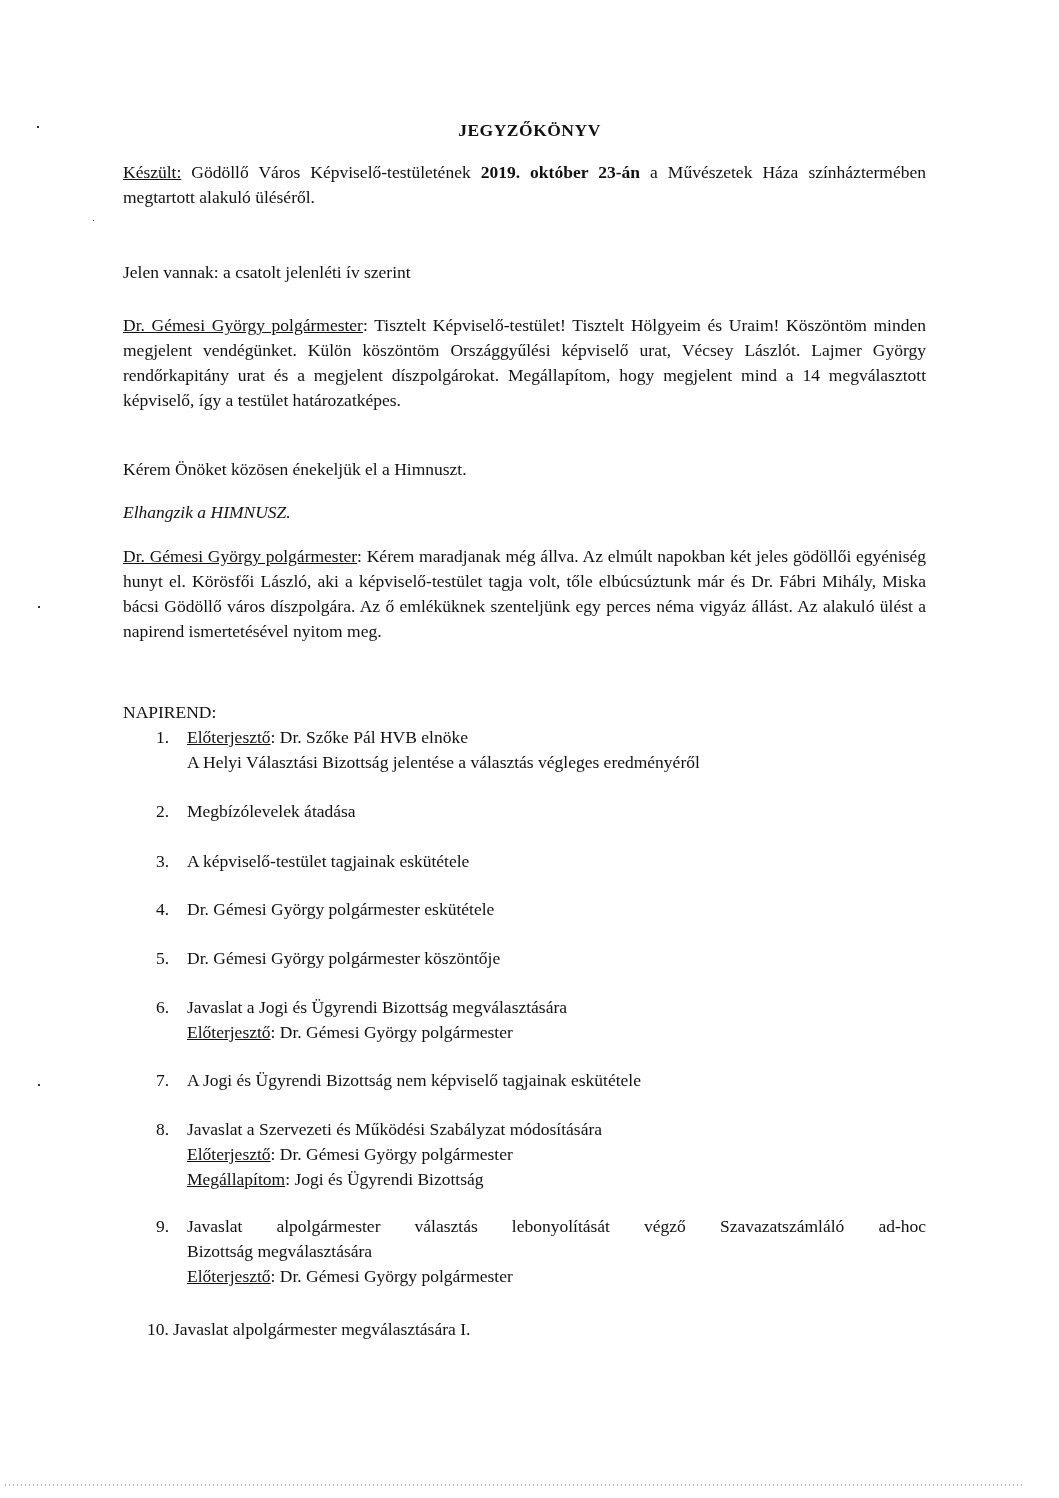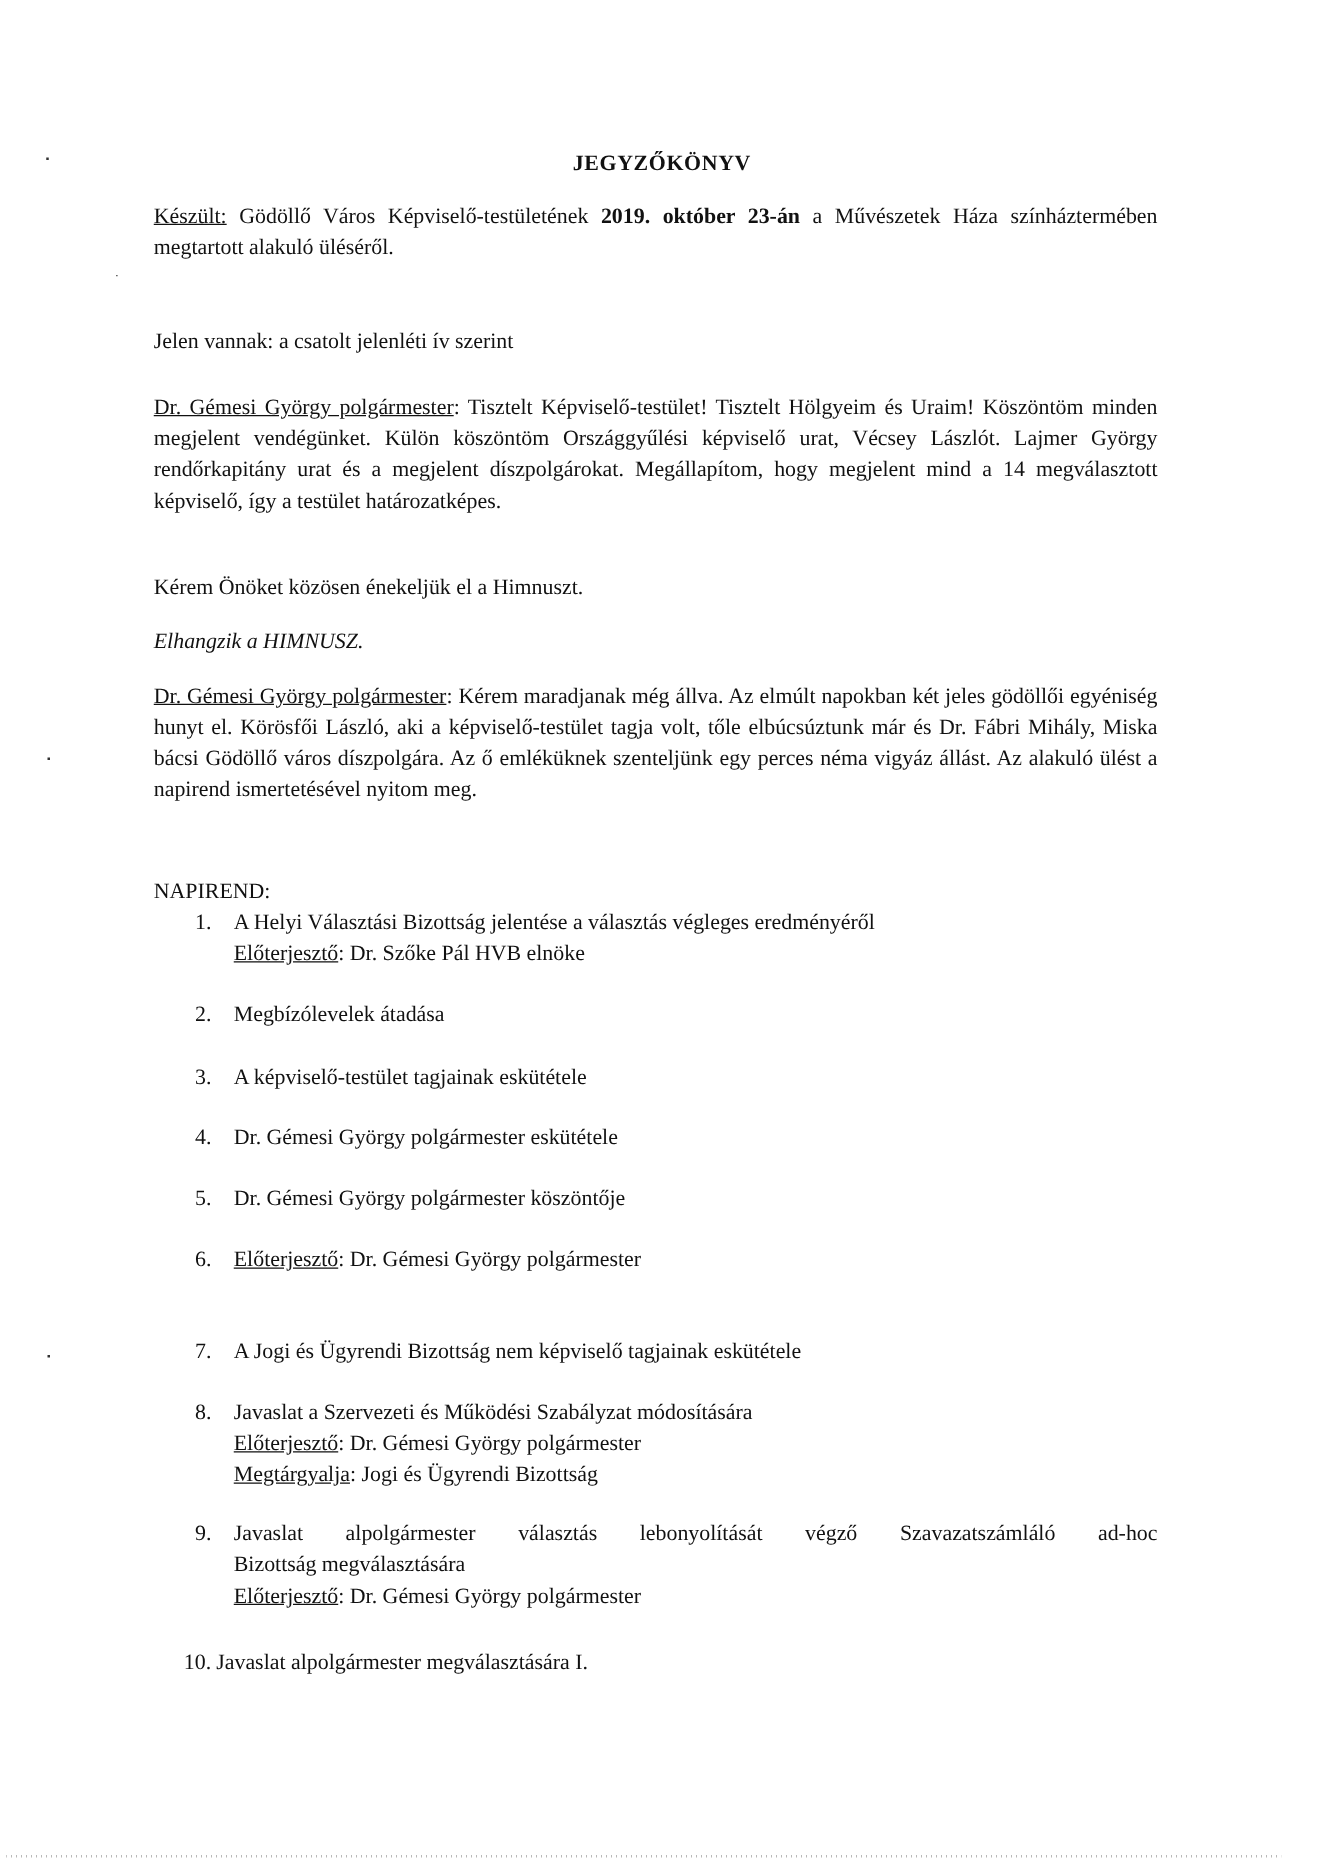--- a/index.html
+++ b/index.html
@@ -111,22 +111,22 @@
     <span class="u">Dr. Gémesi György polgármester</span><span>: Kérem maradjanak még állva. Az elmúlt napokban két jeles gödöllői egyéniség hunyt el.  Körösfői László, aki a képviselő-testület tagja volt, tőle elbúcsúztunk már és Dr. Fábri Mihály, Miska bácsi Gödöllő város díszpolgára. Az ő emléküknek szenteljünk egy perces néma vigyáz állást. Az alakuló ülést a napirend ismertetésével nyitom meg.</span>
   </div>
 
   <div class="block" style="top:700px;">NAPIREND:</div>
 
   <div class="agenda" style="top:0;">
 
     <div class="ag-item" style="top:725px;">
       <span class="ag-num">1.</span>
       <div class="ag-body">
+        <span class="ag-line"><span class="u">Előterjesztő</span><span>: Dr. Szőke Pál HVB elnöke</span></span>
         <span class="ag-line">A Helyi Választási Bizottság jelentése a választás végleges eredményéről</span>
-        <span class="ag-line"><span class="u">Előterjesztő</span><span>: Dr. Szőke Pál HVB elnöke</span></span>
       </div>
     </div>
 
     <div class="ag-item" style="top:799px;">
       <span class="ag-num">2.</span>
       <div class="ag-body">
           <span class="ag-line">Megbízólevelek átadása</span>
         </div>
     </div>
 
@@ -147,37 +147,38 @@
     <div class="ag-item" style="top:946px;">
       <span class="ag-num">5.</span>
       <div class="ag-body">
           <span class="ag-line">Dr. Gémesi György polgármester köszöntője</span>
         </div>
     </div>
 
     <div class="ag-item" style="top:995px;">
       <span class="ag-num">6.</span>
       <div class="ag-body">
+        <span class="ag-line">Javaslat a Jogi és Ügyrendi Bizottság megválasztására</span>
         <span class="ag-line"><span class="u">Előterjesztő</span><span>: Dr. Gémesi György polgármester</span></span>
       </div>
     </div>
 
     <div class="ag-item" style="top:1068px;">
       <span class="ag-num">7.</span>
       <div class="ag-body">
           <span class="ag-line">A Jogi és Ügyrendi Bizottság nem képviselő tagjainak eskütétele</span>
         </div>
     </div>
 
     <div class="ag-item" style="top:1117px;">
       <span class="ag-num">8.</span>
       <div class="ag-body">
         <span class="ag-line">Javaslat a Szervezeti és Működési Szabályzat módosítására</span>
         <span class="ag-line"><span class="u">Előterjesztő</span><span>: Dr. Gémesi György polgármester</span></span>
-        <span class="ag-line"><span class="u">Megtárgyalja</span><span>: Jogi és Ügyrendi Bizottság</span></span>
+        <span class="ag-line"><span class="u">Megállapítom</span><span>: Jogi és Ügyrendi Bizottság</span></span>
       </div>
     </div>
 
     <div class="ag-item" style="top:1214px;">
       <span class="ag-num">9.</span>
       <div class="ag-body">
         <span class="justify-line">Javaslat alpolgármester választás lebonyolítását végző Szavazatszámláló ad-hoc</span>
         <span class="ag-line">Bizottság megválasztására</span>
         <span class="ag-line"><span class="u">Előterjesztő</span><span>: Dr. Gémesi György polgármester</span></span>
       </div>

